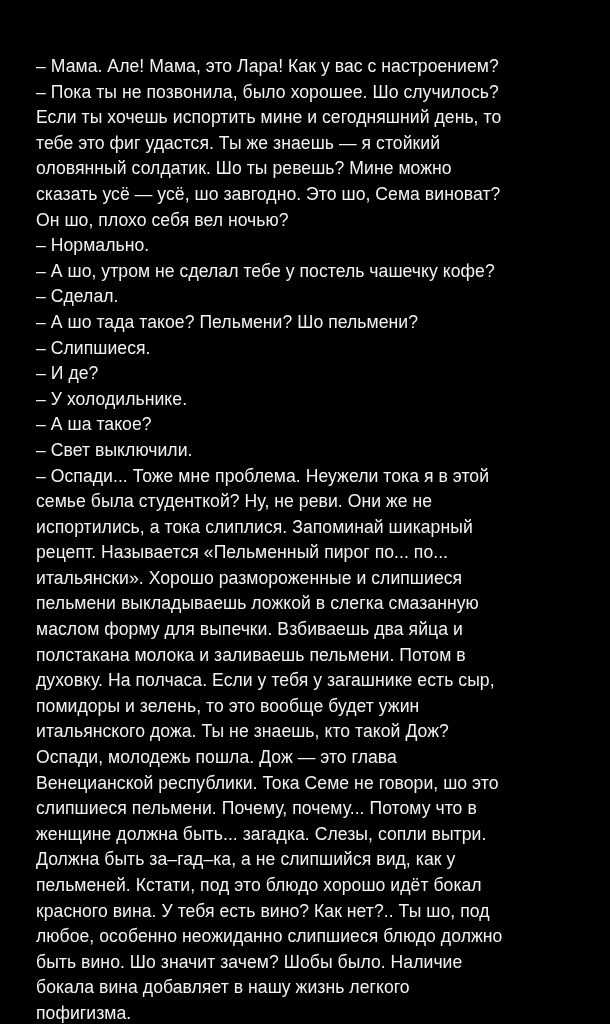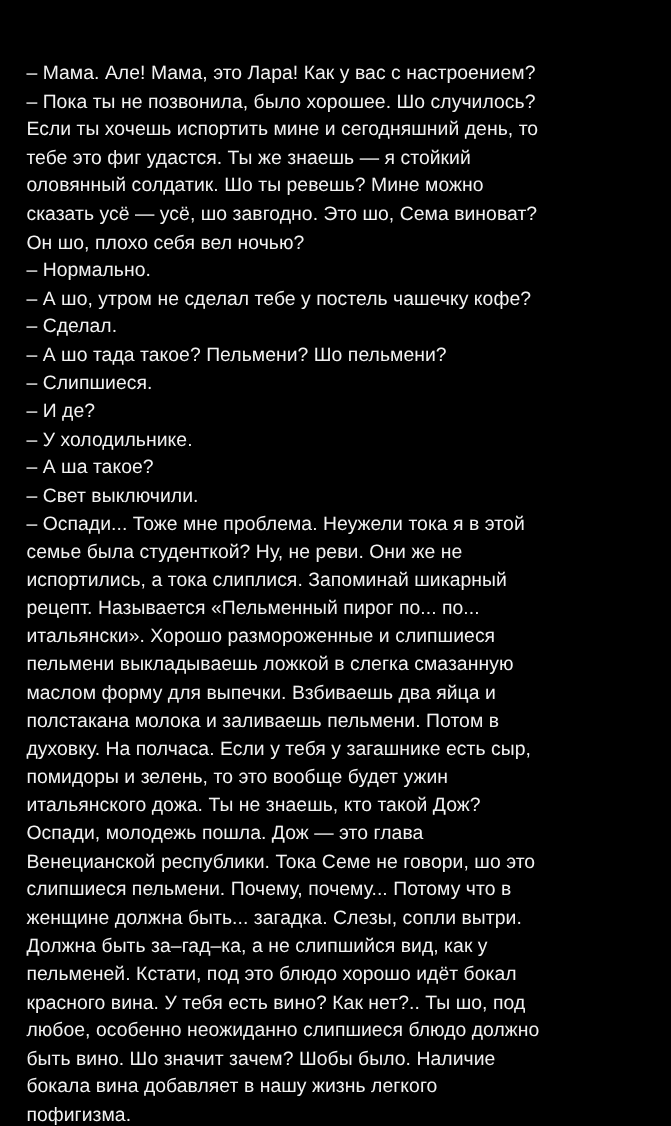--- a/index.html
+++ b/index.html
@@ -13,20 +13,21 @@
     overflow: hidden;
     font-family: "Liberation Sans", sans-serif;
   }
   .page {
     width: 522px;
     height: 1024px;
     background: #000000;
     box-sizing: border-box;
     padding: 54px 26px 20px 24px;
     position: relative;
+    margin-left: 12px;
   }
   .story {
     color: #f2f2f2;
     font-size: 17.6px;
     line-height: 25.6px;
     letter-spacing: 0.05px;
     font-weight: 400;
     white-space: pre-wrap;
     word-wrap: break-word;
     text-align: left;

